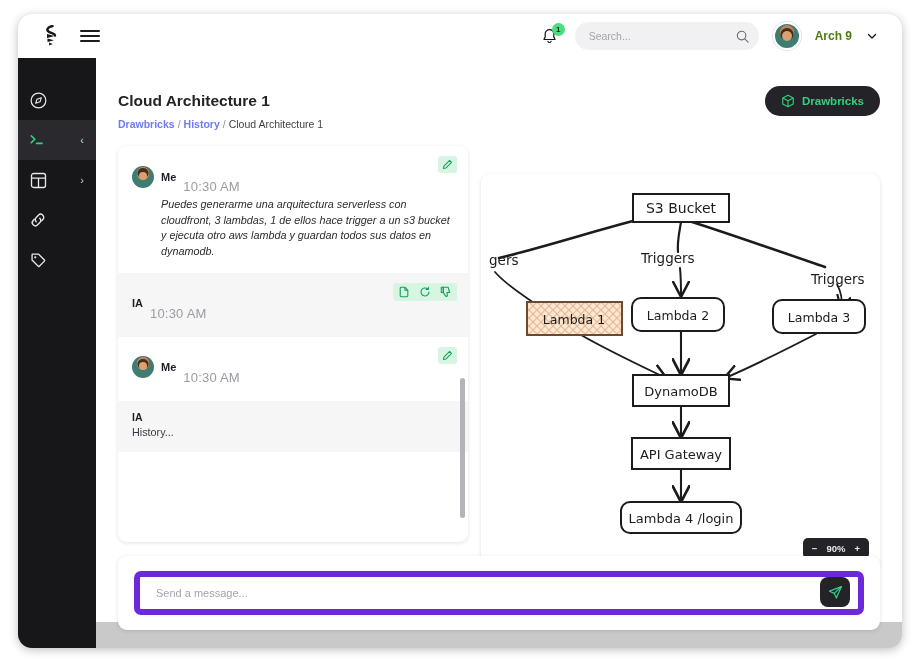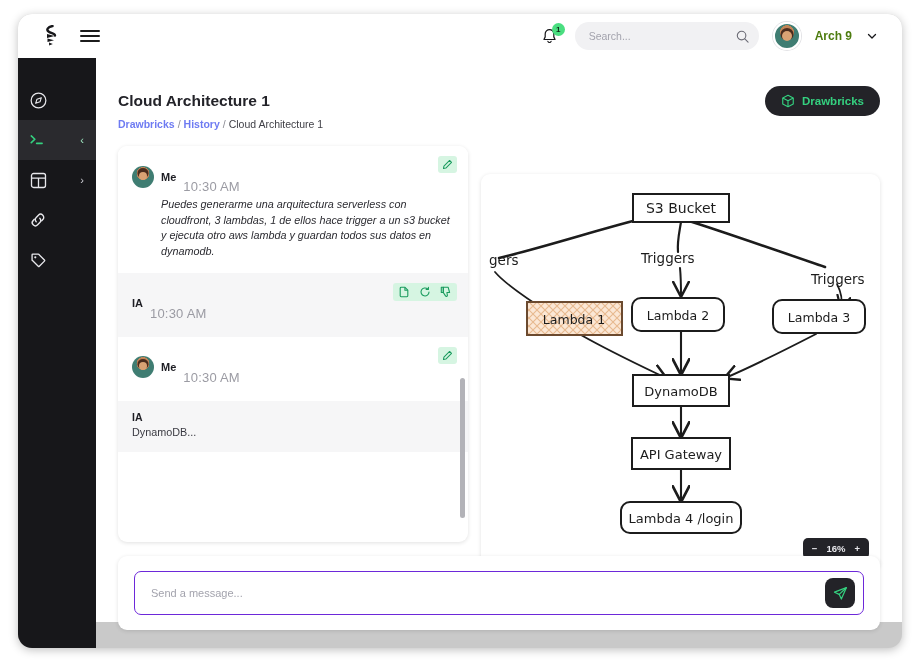--- a/index.html
+++ b/index.html
@@ -178,22 +178,22 @@
 
   
   .composer {
     position: absolute; left: 22px; top: 502px;
     width: 762px; height: 74px;
     background: #ffffff; border-radius: 9px;
     box-shadow: 0 1px 4px rgba(0,0,0,.12);
     display: flex; align-items: center; padding: 0 16px;
   }
   .composer-inner {
-    flex: 1; height: 44px; border: 1px solid #6d28d9; border-radius: 7px;
-    display: flex; align-items: center; padding: 0 8px 0 16px; gap: 8px;
+    flex: 1; height: 44px; border: 6px solid #6d28d9; border-radius: 7px;
+    display: flex; padding: 0 8px 0 16px; gap: 8px;
   }
   .composer-inner input {
     flex: 1; border: 0; outline: none; background: transparent;
     font-size: 11px; color: #2b2b31; font-family: "Liberation Sans", sans-serif;
   }
   .composer-inner input::placeholder { color: #a3a3ad; }
   .send-btn {
     width: 30px; height: 30px; border-radius: 8px; border: 0;
     background: #232328; color: #34d07f;
     display: flex; align-items: center; justify-content: center; cursor: pointer;
@@ -362,21 +362,21 @@
         </div>
         <div class="edit-badge">
           <svg width="11" height="11" viewBox="0 0 12 12" fill="none">
             <path d="M8.3 1.6 10.4 3.7 4.2 9.9 1.6 10.4l.5-2.6 6.2-6.2Z" stroke="currentColor" stroke-width="1.1" stroke-linejoin="round"></path>
           </svg>
         </div>
       </div>
 
       <div class="thinking">
         <div class="t-label">IA</div>
-        <div class="t-text">DynamoDB...</div>
+        <div class="t-text">History...</div>
       </div>
 
       <div class="chat-scroll"></div>
     </div>
 
     <div class="canvas-panel">
       <svg width="399" height="396" viewBox="0 0 399 396">
         <defs>
           <pattern id="hatch" width="8" height="8" patternUnits="userSpaceOnUse">
             <rect width="8" height="8" fill="#fbe7d5"></rect>
@@ -439,21 +439,21 @@
           <text x="200" y="349" text-anchor="middle" font-family="'DejaVu Sans',sans-serif" font-size="13" fill="#1c1c1c">Lambda 4 /login</text>
         </g>
 
         <text x="8" y="91" font-family="'DejaVu Sans',sans-serif" font-size="13.5" fill="#1c1c1c">gers</text>
         <text x="160" y="89" font-family="'DejaVu Sans',sans-serif" font-size="13.5" fill="#1c1c1c">Triggers</text>
         <text x="330" y="110" font-family="'DejaVu Sans',sans-serif" font-size="13.5" fill="#1c1c1c">Triggers</text>
       </svg>
 
       <div class="zoom-ctl">
         <span>−</span>
-        <span>16%</span>
+        <span>90%</span>
         <span>+</span>
       </div>
     </div>
 
     <div class="composer">
       <div class="composer-inner">
         <input type="text" placeholder="Send a message..." style="">
         <button class="send-btn">
           <svg width="15" height="15" viewBox="0 0 16 16" fill="none">
             <path d="M14.2 1.8 1.6 6.6l5 2.3 2.3 5 5.3-12.1Z" stroke="#34d07f" stroke-width="1.3" stroke-linejoin="round"></path>

